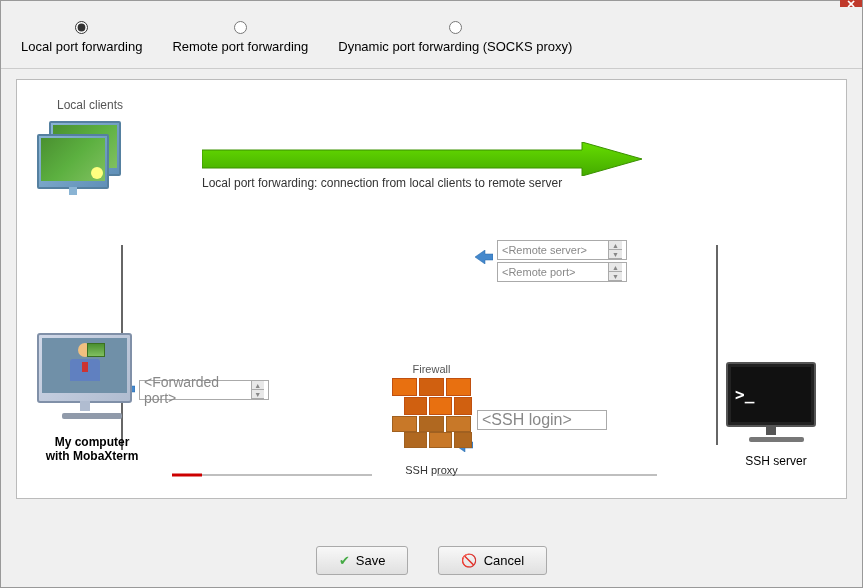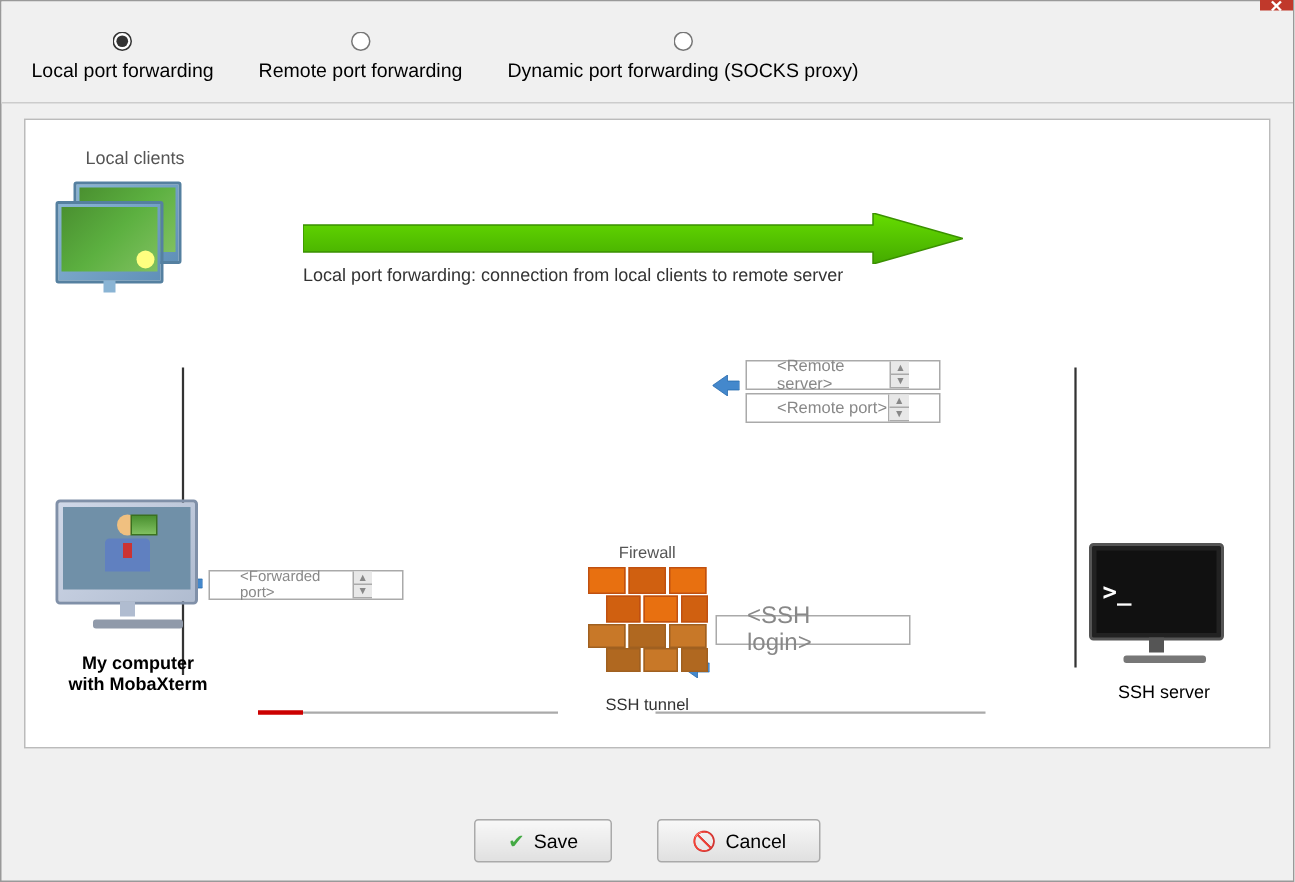--- a/index.html
+++ b/index.html
@@ -117,21 +117,21 @@
       left: 185px;
       font-size: 12px;
       color: #333;
       white-space: nowrap;
     }
 
     
     .input-box {
       border: 1px solid #aaa;
       background: white;
-      padding: 2px 20px;
+      padding: 2px 4px;
       font-size: 11px;
       color: #888;
       display: flex;
       align-items: center;
       justify-content: space-between;
       width: 130px;
       height: 20px;
     }
     .input-spinner {
       display: flex;
@@ -290,21 +290,21 @@
       </div>
 
 
       <div style="position:absolute;top:300px;left:100px;display:flex;align-items:center;gap:4px;">
         <div>
           <svg width="18" height="14" viewBox="0 0 18 14">
             <polygon points="0,7 10,0 10,4 18,4 18,10 10,10 10,14" fill="#4488cc" stroke="#2266aa" stroke-width="0.5"></polygon>
           </svg>
         </div>
         <div class="input-box">
-          <span style="font-size:10px;color:#888;">&lt;Forwarded port&gt;</span>
+          <span style="font-size:14px;color:#888;">&lt;Forwarded port&gt;</span>
           <div class="input-spinner">
             <div class="spinner-up">▲</div>
             <div class="spinner-down">▼</div>
           </div>
         </div>
       </div>
 
       <div class="my-computer-area">
 
         <div style="position:relative;width:110px;height:100px;">
@@ -339,21 +339,21 @@
         <div style="position:absolute;left:-22px;top:28px;">
           <svg width="18" height="14" viewBox="0 0 18 14">
             <polygon points="0,7 10,0 10,4 18,4 18,10 10,10 10,14" fill="#4488cc" stroke="#2266aa" stroke-width="0.5"></polygon>
           </svg>
         </div>
         <div class="input-box" style="margin-bottom:2px;">
           <span style="font-size:16px;color:#888;">&lt;SSH login&gt;</span>
         </div>
       </div>
 
-      <div style="position:absolute;bottom:22px;left:50%;transform:translateX(-50%);font-size:11px;color:#333;white-space:nowrap;">SSH tunnel</div>
+      <div style="position:absolute;bottom:22px;left:50%;transform:translateX(-50%);font-size:11px;color:#333;white-space:nowrap;">SSH proxy</div>
 
       <div class="firewall-area">
         <div style="font-size:11px;color:#555;text-align:center;margin-bottom:3px;">Firewall</div>
 
         <div style="width:80px;position:relative;">
 
           <div style="display:flex;gap:2px;margin-bottom:1px;">
             <div style="flex:1;height:18px;background:#e87010;border:1px solid #c05010;"></div>
             <div style="flex:1;height:18px;background:#d06010;border:1px solid #c05010;"></div>
             <div style="flex:1;height:18px;background:#e87010;border:1px solid #c05010;"></div>

